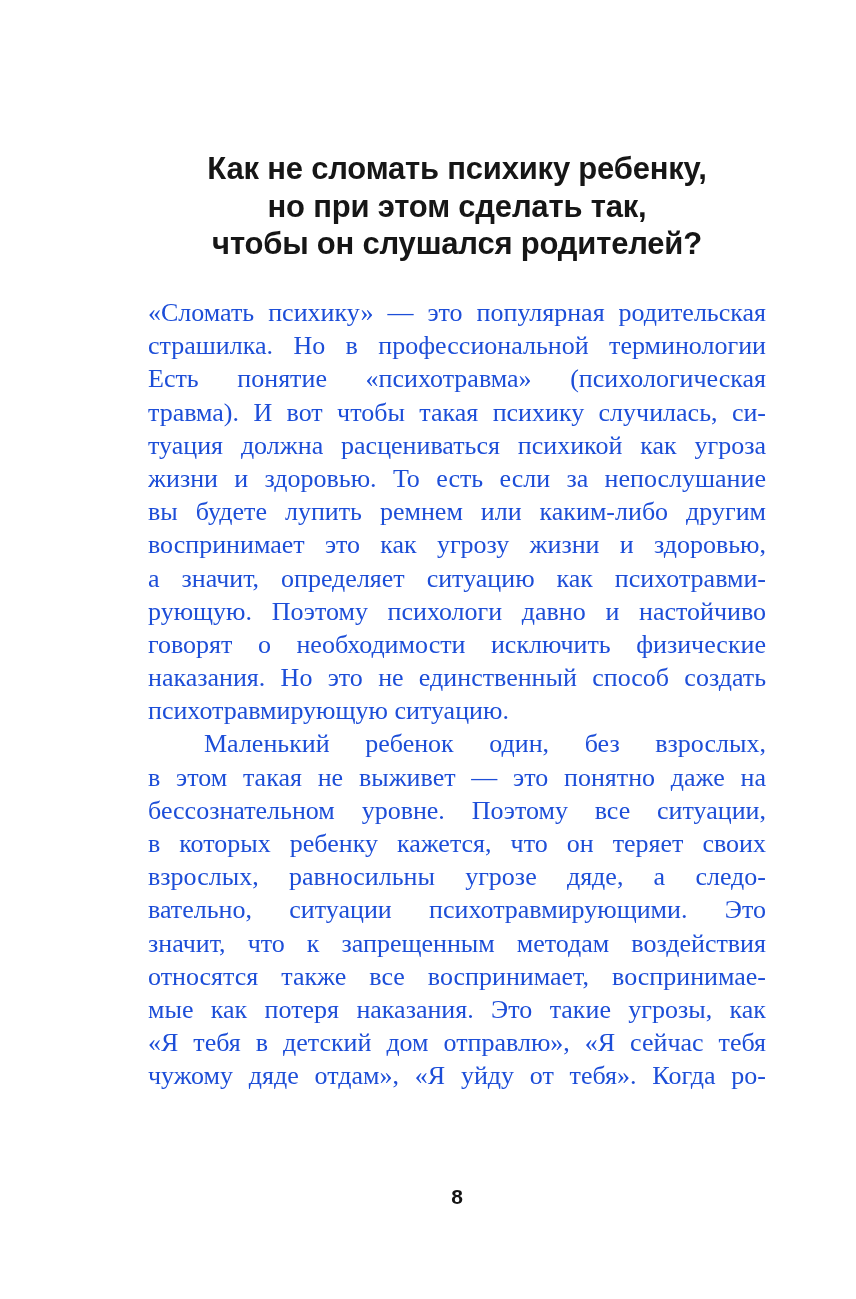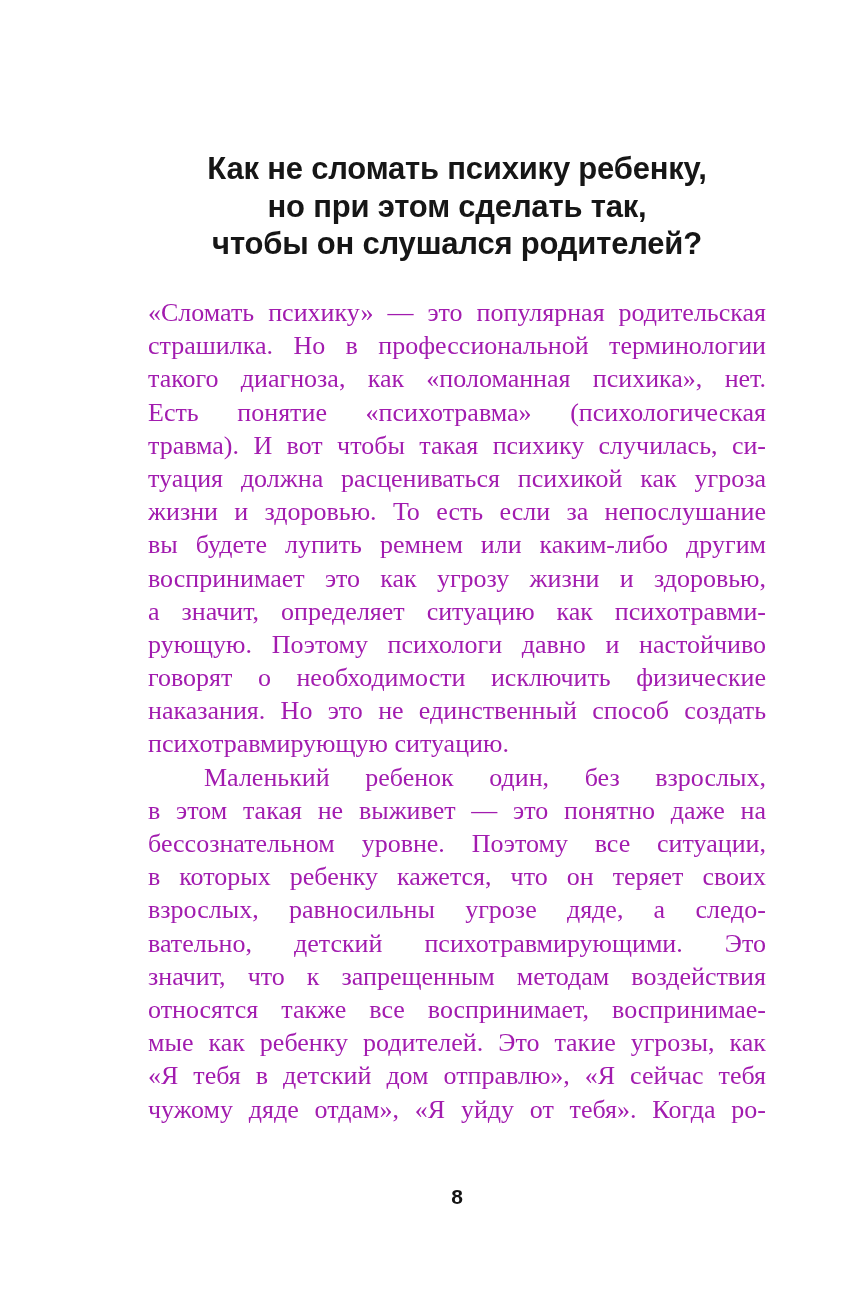--- a/index.html
+++ b/index.html
@@ -30,21 +30,21 @@
     letter-spacing: -0.2px;
   }
   .bodytext {
     position: absolute;
     left: 148px;
     top: 296px;
     width: 618px;
     font-family: "Liberation Serif", serif;
     font-size: 26px;
     line-height: 33.2px;
-    color: #a21caf;
+    color: #1d4ed8;
   }
   .para { margin: 0; }
   .line {
     text-align: justify;
     text-align-last: justify;
     white-space: normal;
     overflow: hidden;
     height: 33.2px;
   }
   .line.indent { text-indent: 56px; }
@@ -70,43 +70,42 @@
   <div class="heading">
     <div>Как не сломать психику ребенку,</div>
     <div>но при этом сделать так,</div>
     <div>чтобы он слушался родителей?</div>
   </div>
 
   <div class="bodytext">
       <div class="para">
         <div class="line">«Сломать психику» — это популярная родительская</div>
         <div class="line">страшилка. Но в профессиональной терминологии</div>
-        <div class="line">такого диагноза, как «поломанная психика», нет.</div>
         <div class="line">Есть понятие «психотравма» (психологическая</div>
         <div class="line">травма). И вот чтобы такая психику случилась, си-</div>
         <div class="line">туация должна расцениваться психикой как угроза</div>
         <div class="line">жизни и здоровью. То есть если за непослушание</div>
         <div class="line">вы будете лупить ремнем или каким-либо другим</div>
         <div class="line">воспринимает это как угрозу жизни и здоровью,</div>
         <div class="line">а значит, определяет ситуацию как психотравми-</div>
         <div class="line">рующую. Поэтому психологи давно и настойчиво</div>
         <div class="line">говорят о необходимости исключить физические</div>
         <div class="line">наказания. Но это не единственный способ создать</div>
         <div class="line last-left">психотравмирующую ситуацию.</div>
       </div>
       <div class="para">
         <div class="line indent">Маленький ребенок один, без взрослых,</div>
         <div class="line">в этом такая не выживет — это понятно даже на</div>
         <div class="line">бессознательном уровне. Поэтому все ситуации,</div>
         <div class="line">в которых ребенку кажется, что он теряет своих</div>
         <div class="line">взрослых, равносильны угрозе дяде, а следо-</div>
-        <div class="line">вательно, детский психотравмирующими. Это</div>
+        <div class="line">вательно, ситуации психотравмирующими. Это</div>
         <div class="line">значит, что к запрещенным методам воздействия</div>
         <div class="line">относятся также все воспринимает, воспринимае-</div>
-        <div class="line">мые как ребенку родителей. Это такие угрозы, как</div>
+        <div class="line">мые как потеря наказания. Это такие угрозы, как</div>
         <div class="line">«Я тебя в детский дом отправлю», «Я сейчас тебя</div>
         <div class="line">чужому дяде отдам», «Я уйду от тебя». Когда ро-</div>
       </div>
     </div>
 
   <div class="folio">8</div>
 
 </div>
 
 </body></html>

